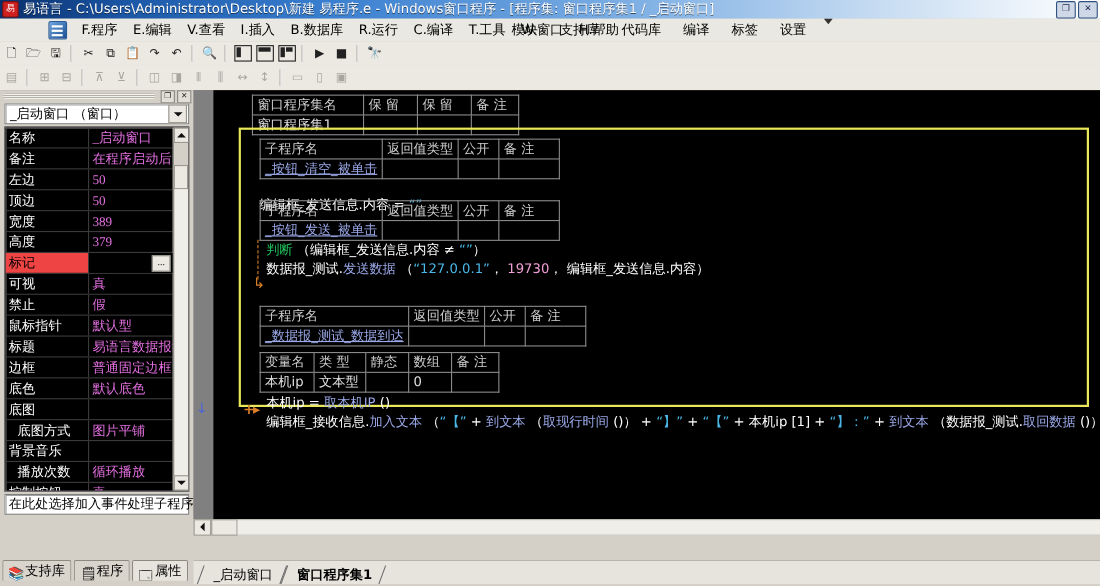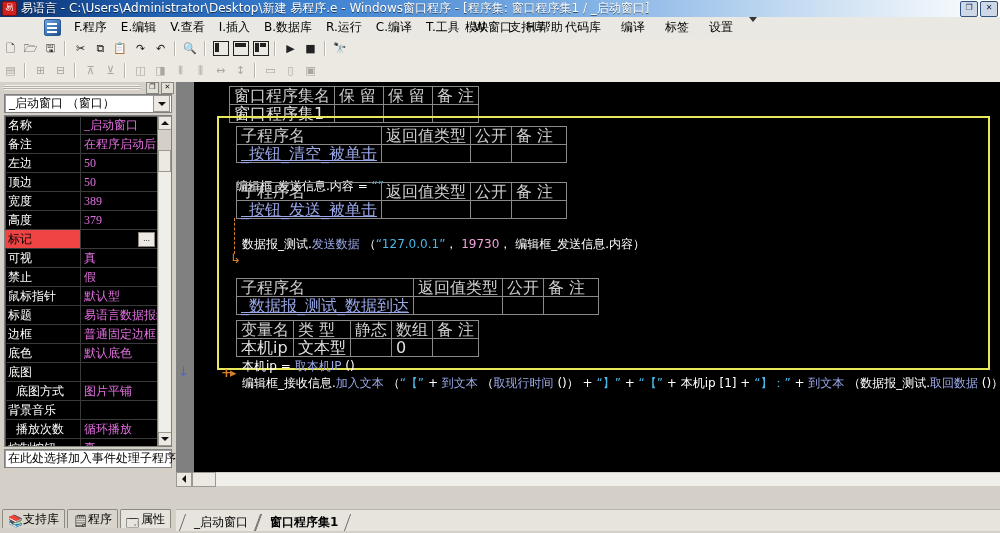--- a/index.html
+++ b/index.html
@@ -178,21 +178,21 @@
   .code{
     position:absolute;left:18px;top:0;width:806px;height:390px;background:#000000;
     overflow:hidden;
   }
   .hl-box{
     position:absolute;left:23px;top:34px;width:769px;height:250px;
     border:2px solid #e8e85a;pointer-events:none;
   }
   .tbl{border-collapse:collapse;margin:0;}
   .tbl td{
-    border:1px solid #8a8a8a;color:#d8d8d8;font-size:16px;
+    border:1px solid #8a8a8a;color:#d8d8d8;font-size:12px;
     padding:0 4px;height:17px;line-height:17px;white-space:nowrap;
     font-family:"DejaVu Sans","Liberation Sans",sans-serif;
   }
   .tbl td.hdr{color:#cfcfcf;}
   .tbl td.sub{color:#9aa8e8;text-decoration:underline;}
   .tbl td.valw{color:#e0e0e0;}
 
   .ln{font-size:12px;line-height:17px;white-space:nowrap;color:#d8d8d8;}
   .c-obj{color:#ffffff;}
   .c-kw{color:#22c55e;}
@@ -509,20 +509,21 @@
         </tr>
         <tr>
           <td class="sub">_按钮_发送_被单击</td>
           <td></td>
           <td></td>
           <td></td>
         </tr>
       </tbody>
         </table>
       <div class="blockbar" style="left:40px;top:136px;height:36px;"></div>
+      <div class="ln" id="sub2-line0" style="position:absolute;left:48px;top:137px;"><span class="c-kw">判断</span><span class="c-op"> （</span><span class="c-obj">编辑框_发送信息</span><span class="c-op">.</span><span class="c-prop">内容</span><span class="c-op"> ≠ </span><span class="c-str">“”</span><span class="c-op">）</span></div>
       <div class="ln" id="sub2-line1" style="position:absolute;left:48px;top:154px;"><span class="c-obj">数据报_测试</span><span class="c-op">.</span><span class="c-cmd">发送数据</span><span class="c-op"> （</span><span class="c-str">“127.0.0.1”</span><span class="c-op">， </span><span class="c-num">19730</span><span class="c-op">， </span><span class="c-obj">编辑框_发送信息</span><span class="c-op">.</span><span class="c-prop">内容</span><span class="c-op">）</span></div>
       <div class="plus-orange" style="position:absolute;left:36px;top:170px;">↳</div>
 
       <table class="tbl" style="position:absolute;left:42px;top:196px;">
         <tbody>
             <tr>
           <td class="hdr" style="width:112px">子程序名</td>
           <td class="hdr" style="width:56px">返回值类型</td>
           <td class="hdr" style="width:28px">公开</td>
           <td class="hdr" style="width:46px">备 注</td>

